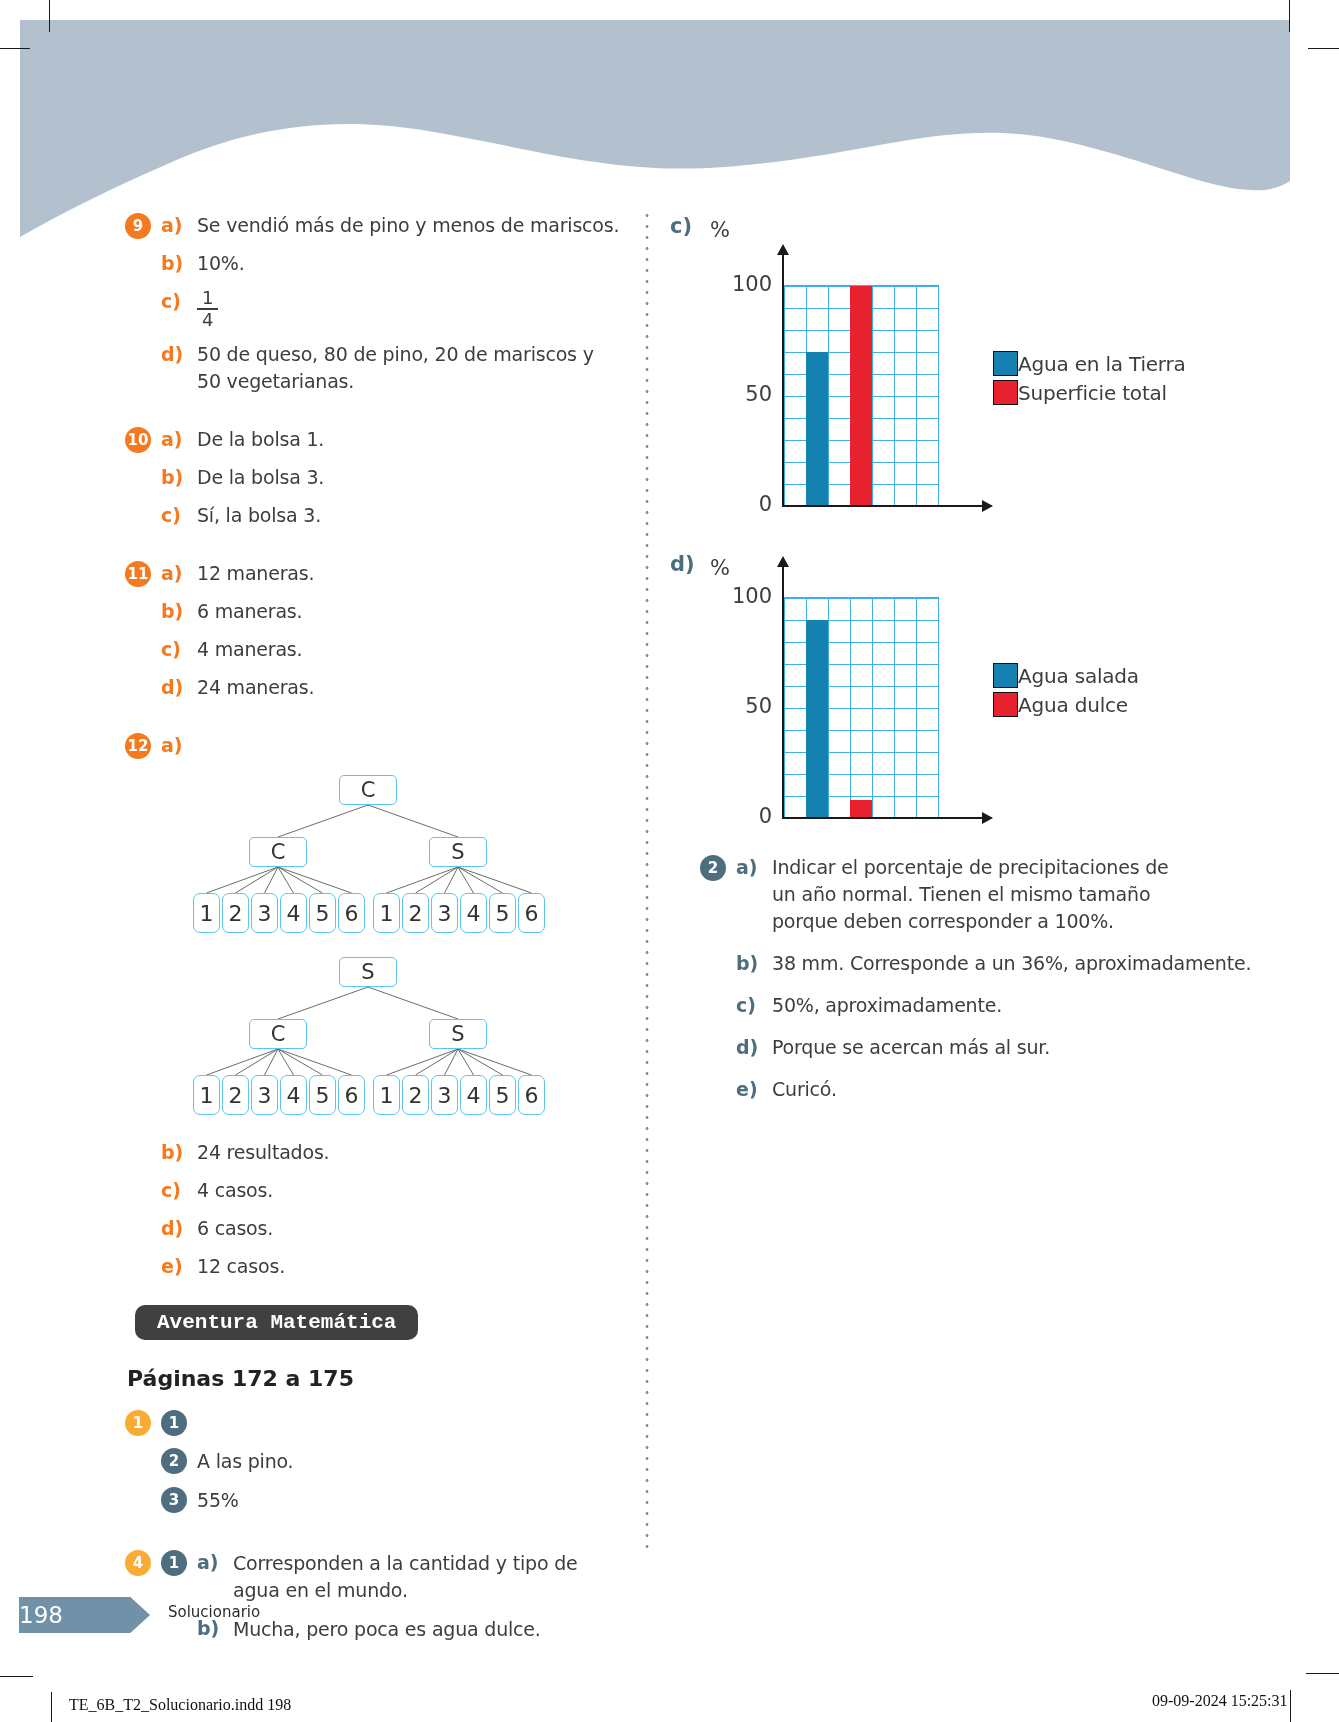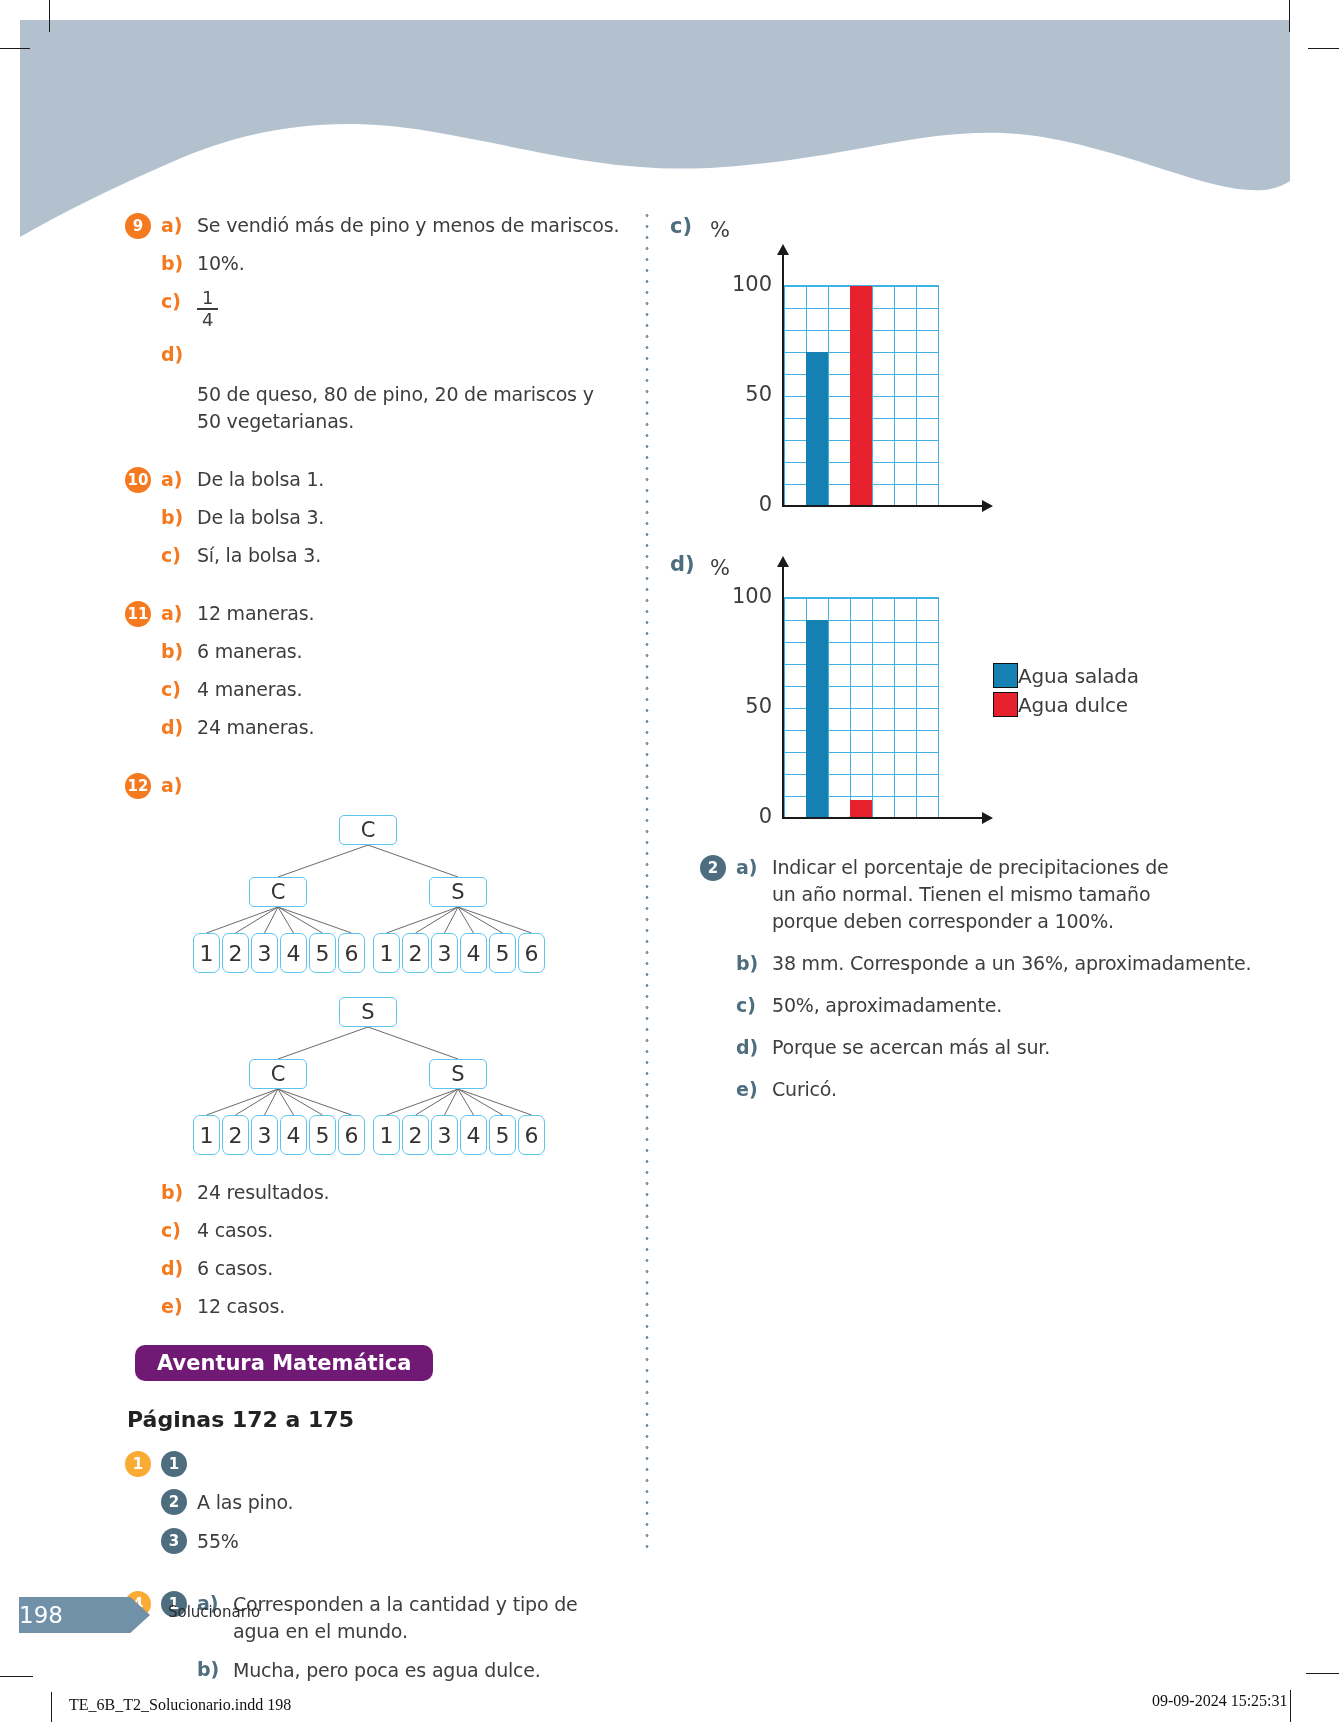--- a/index.html
+++ b/index.html
@@ -33,22 +33,22 @@
   .frac .fd{display:block;padding:0 5px;}
   
   .tree{position:relative;width:420px;height:162px;margin:6px 0 20px 53px;}
   .tree-lines{position:absolute;left:0;top:0;}
   .tree-lines line{stroke:#6b6b6b;stroke-width:1;}
   .tnode,.tleaf{position:absolute;box-sizing:border-box;background:#fff;border:1.5px solid #5bc5ee;
      display:flex;align-items:center;justify-content:center;color:#333;}
   .tnode{border-radius:5px;font-size:21px;}
   .tleaf{border-radius:7px;font-size:22px;}
   
-  .av-badge{display:inline-block;margin:14px 0 26px 10px;background:#701a75;border-radius:10px;
-     padding:6px 22px;color:#fff;font-weight:bold;font-size:21px;}
+  .av-badge{display:inline-block;margin:14px 0 26px 10px;background:#404040;border-radius:10px;
+     padding:6px 22px;color:#fff;font-weight:bold;font-size:21px;font-family:Liberation Mono, monospace;}
   .pages-heading{font-weight:bold;font-size:22px;color:#222;margin:0 0 18px 2px;}
   .avrow{display:flex;margin-bottom:11px;}
   .avrow .tx{font-size:19px;line-height:27px;letter-spacing:-0.2px;padding-top:1px;}
   
   .chart-block{position:relative;}
   .cb-c{height:338px;}
   .cb-d{height:300px;margin-bottom:4px;}
   .ctag{position:absolute;left:8px;top:2px;color:#4e6e80;font-weight:bold;font-size:21px;}
   .punit{position:absolute;left:48px;top:6px;font-size:21px;color:#3d3d3d;}
   .cb-c .plot{top:73px;}
@@ -122,21 +122,21 @@
         </div>
         <div class="sub">
           <span class="lt">c)</span>
           <span class="frac">
             <span class="fn">1</span>
             <span class="fd">4</span>
           </span>
         </div>
         <div class="sub">
           <span class="lt">d)</span>
-          <span class="tx" style="max-width:418px;margin-top:40px;">50 de queso, 80 de pino, 20 de mariscos y 50 vegetarianas.</span>
+          <span class="tx" style="max-width:418px;">50 de queso, 80 de pino, 20 de mariscos y 50 vegetarianas.</span>
         </div>
       </div>
     </div>
 
     
     <div class="item">
       <div class="num">10</div>
       <div class="subs">
         <div class="sub">
           <span class="lt">a)</span>
@@ -323,20 +323,30 @@
         <span class="ytick t0">0</span>
         <div class="grid" style="width: 154px; height: 220px;">
             <div class="bar" style="left: 22px; width: 22px; height: 154px; background: rgb(21, 129, 179);"></div>
             <div class="bar" style="left: 66px; width: 22px; height: 220px; background: rgb(232, 33, 46);"></div>
           </div>
         <div class="yaxis"></div>
         <div class="yarrow"></div>
         <div class="xaxis"></div>
         <div class="xarrow"></div>
       </div>
+      <div class="legend">
+        <div class="leg-row">
+          <span class="swatch" style="background: rgb(21, 129, 179);"></span>
+          <span class="leg-lb">Agua en la Tierra</span>
+        </div>
+        <div class="leg-row">
+          <span class="swatch" style="background: rgb(232, 33, 46);"></span>
+          <span class="leg-lb">Superficie total</span>
+        </div>
+      </div>
     </div>
 
     <div class="chart-block cb-d">
       <span class="ctag">d)</span>
       <span class="punit">%</span>
       <div class="plot">
         <span class="ytick t100">100</span>
         <span class="ytick t50">50</span>
         <span class="ytick t0">0</span>
         <div class="grid" style="width: 154px; height: 220px;">

